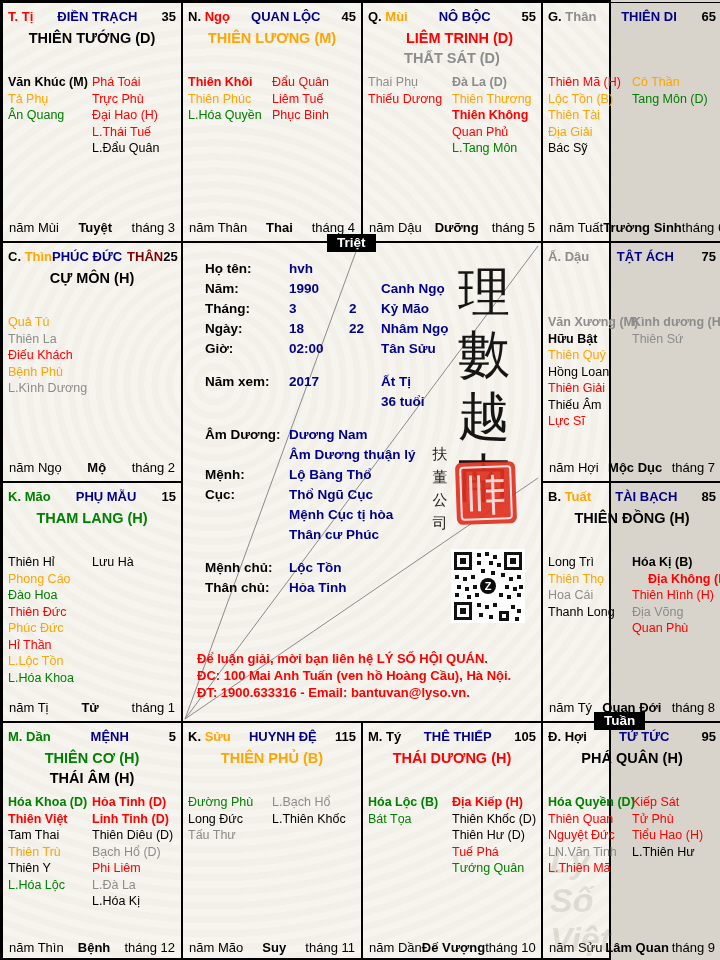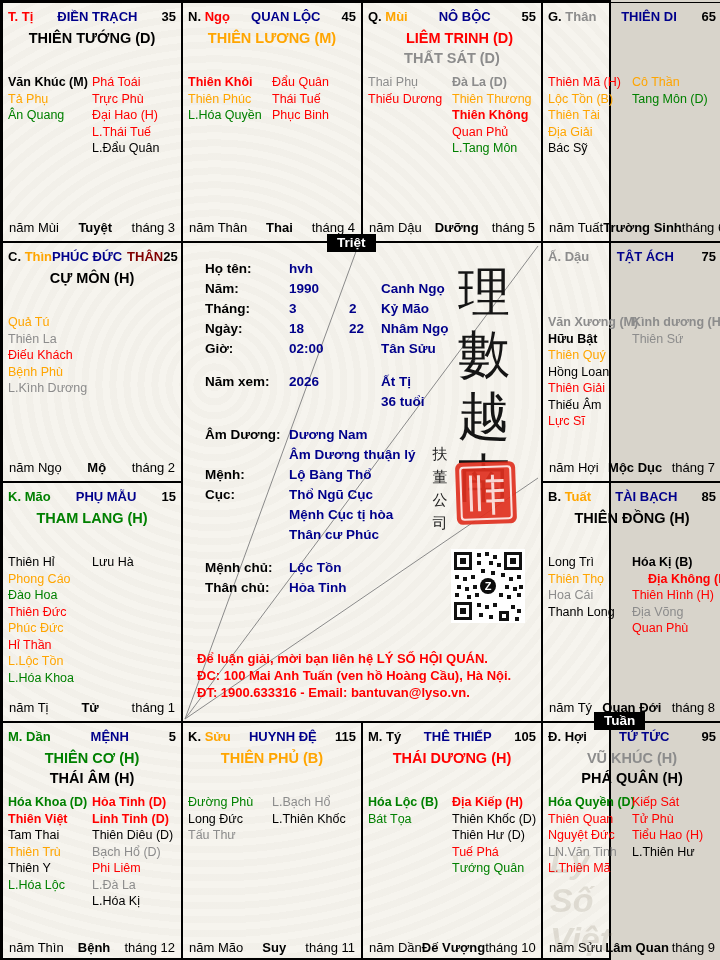--- a/index.html
+++ b/index.html
@@ -96,21 +96,21 @@
         <div style="color: rgb(255, 165, 0);">THIÊN LƯƠNG (M)</div>
       </div>
       <div class="cols">
         <div class="col">
           <div style="color: rgb(255, 0, 0); font-weight: bold;">Thiên Khôi</div>
           <div style="color: rgb(255, 165, 0);">Thiên Phúc</div>
           <div style="color: rgb(0, 128, 0);">L.Hóa Quyền</div>
         </div>
         <div class="col">
           <div style="color: rgb(255, 0, 0);">Đẩu Quân</div>
-          <div style="color: rgb(255, 0, 0);">Thái Tuế</div>
+          <div style="color: rgb(255, 0, 0);">Liêm Tuế</div>
           <div style="color: rgb(255, 0, 0);">Phục Binh</div>
         </div>
       </div>
       <div class="pfoot">
         <span>năm Thân</span>
         <span class="fvong">Thai</span>
         <span>tháng 4</span>
       </div>
     </div>
   <div class="palace" style="left:360px;top:0">
@@ -236,21 +236,20 @@
     </div>
   <div class="palace" style="left:540px;top:720px">
       <div class="phead">
         <span class="canchi"><span style="color: rgb(0, 0, 0);">Đ. </span><span style="color: rgb(0, 0, 0);">Hợi</span></span>
         <span class="headmid">
           <span class="pname">TỬ TỨC</span>
         </span>
         <span class="pnum">95</span>
       </div>
       <div class="mains">
-        <div style="color: rgb(140, 140, 140);">VŨ KHÚC (H)</div>
         <div style="color: rgb(0, 0, 0);">PHÁ QUÂN (H)</div>
       </div>
       <div class="cols">
         <div class="col">
           <div style="color: rgb(0, 128, 0); font-weight: bold;">Hóa Quyền (D)</div>
           <div style="color: rgb(255, 0, 0);">Thiên Quan</div>
           <div style="color: rgb(255, 0, 0);">Nguyệt Đức</div>
           <div style="color: rgb(140, 140, 140);">LN.Văn Tinh</div>
           <div style="color: rgb(255, 0, 0);">L.Thiên Mã</div>
         </div>
@@ -450,21 +449,21 @@
           <span class="iv3">Nhâm Ngọ</span>
         </div>
         <div class="irow">
           <span class="ilabel">Giờ:</span>
           <span class="iv1">02:00</span>
           <span class="iv2"></span>
           <span class="iv3">Tân Sửu</span>
         </div>
         <div class="irow gap">
           <span class="ilabel">Năm xem:</span>
-          <span class="iv1">2026</span>
+          <span class="iv1">2017</span>
           <span class="iv2"></span>
           <span class="iv3">Ất Tị</span>
         </div>
         <div class="irow">
           <span class="ilabel"></span>
           <span class="iv1"></span>
           <span class="iv2"></span>
           <span class="iv3">36 tuổi</span>
         </div>
         <div class="irow gap">

